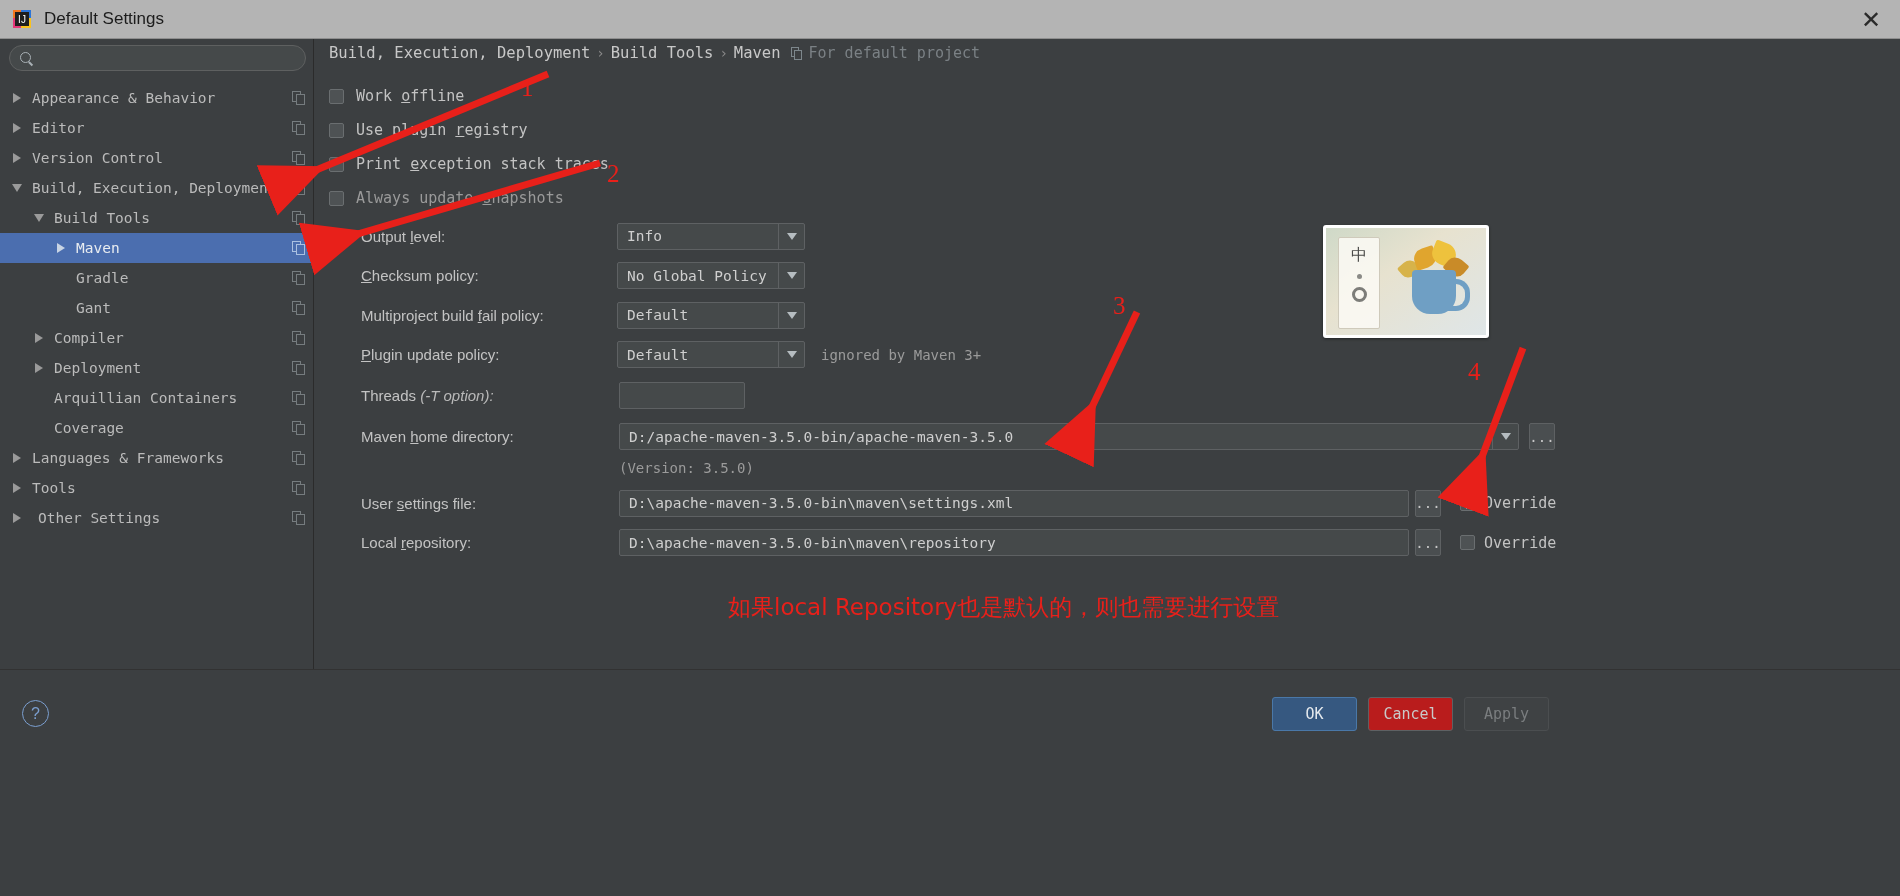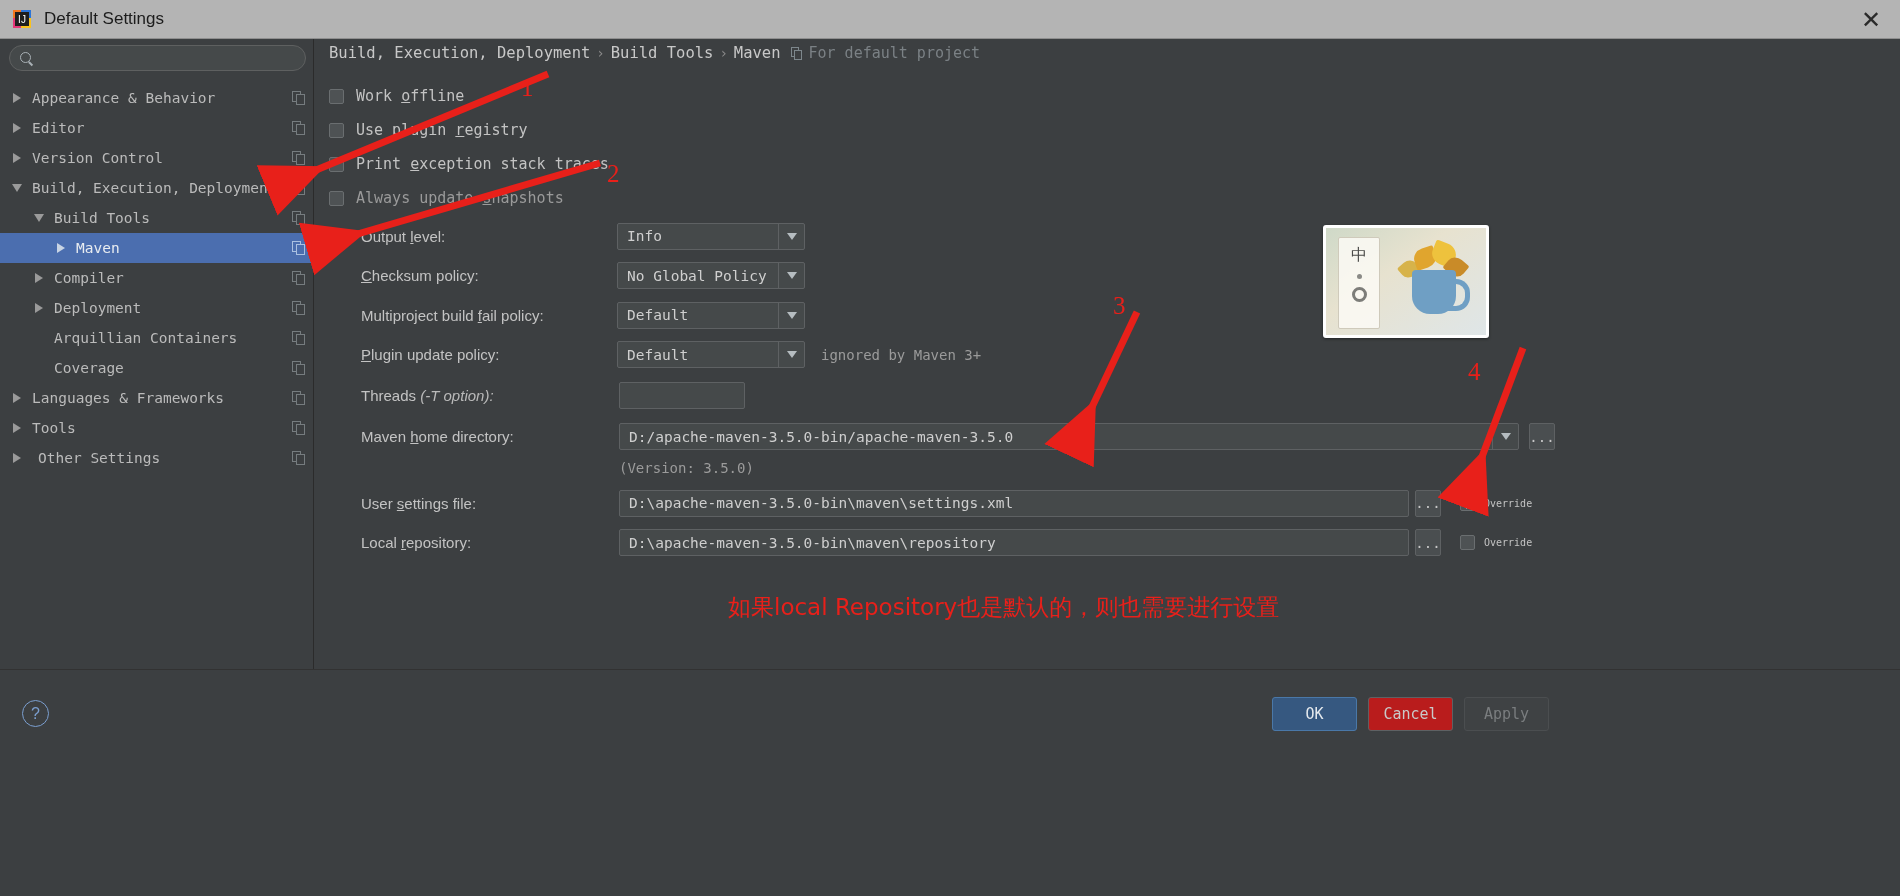--- a/index.html
+++ b/index.html
@@ -172,21 +172,21 @@
     color: #c7c7c7; font-size: 14px; border-radius: 2px; cursor: pointer;
     font-family: "DejaVu Sans Mono", monospace;
   }
   .hint {
     color: #9b9b9b; font-size: 14px;
     font-family: "DejaVu Sans Mono", "Liberation Mono", monospace;
   }
   .override {
     display: flex; align-items: center; gap: 9px;
   }
-  .override .ov-lbl { color: #c3c3c3; font-size: 10px;
+  .override .ov-lbl { color: #c3c3c3; font-size: 15px;
     font-family: "DejaVu Sans Mono", "Liberation Mono", monospace; }
 
   
   .photo {
     position: absolute; left: 1323px; top: 186px; width: 166px; height: 113px;
     border: 3px solid #ffffff; border-radius: 3px; overflow: hidden;
     background: linear-gradient(145deg,#cfd9c8 0%,#e7e2cf 40%,#dfe6e8 100%);
     box-shadow: 0 1px 3px rgba(0,0,0,.45);
   }
   .ph-cup {
@@ -327,20 +327,36 @@
             <span class="copy-ico">
               <i></i>
               <b></b>
             </span>
           </div>
           <div class="tree-row sel">
             <span class="twisty" style="margin-left: 52px;">
               <span class="arrow"></span>
             </span>
             <span class="tree-label" style="margin-left: 6px;">Maven</span>
+            <span class="copy-ico">
+              <i></i>
+              <b></b>
+            </span>
+          </div>
+          <div class="tree-row">
+            <span class="twisty" style="margin-left: 52px;"></span>
+            <span class="tree-label" style="margin-left: 6px;">Gradle</span>
+            <span class="copy-ico">
+              <i></i>
+              <b></b>
+            </span>
+          </div>
+          <div class="tree-row">
+            <span class="twisty" style="margin-left: 52px;"></span>
+            <span class="tree-label" style="margin-left: 6px;">Gant</span>
             <span class="copy-ico">
               <i></i>
               <b></b>
             </span>
           </div>
           <div class="tree-row">
             <span class="twisty" style="margin-left: 30px;">
               <span class="arrow"></span>
             </span>
             <span class="tree-label" style="margin-left: 6px;">Compiler</span>

